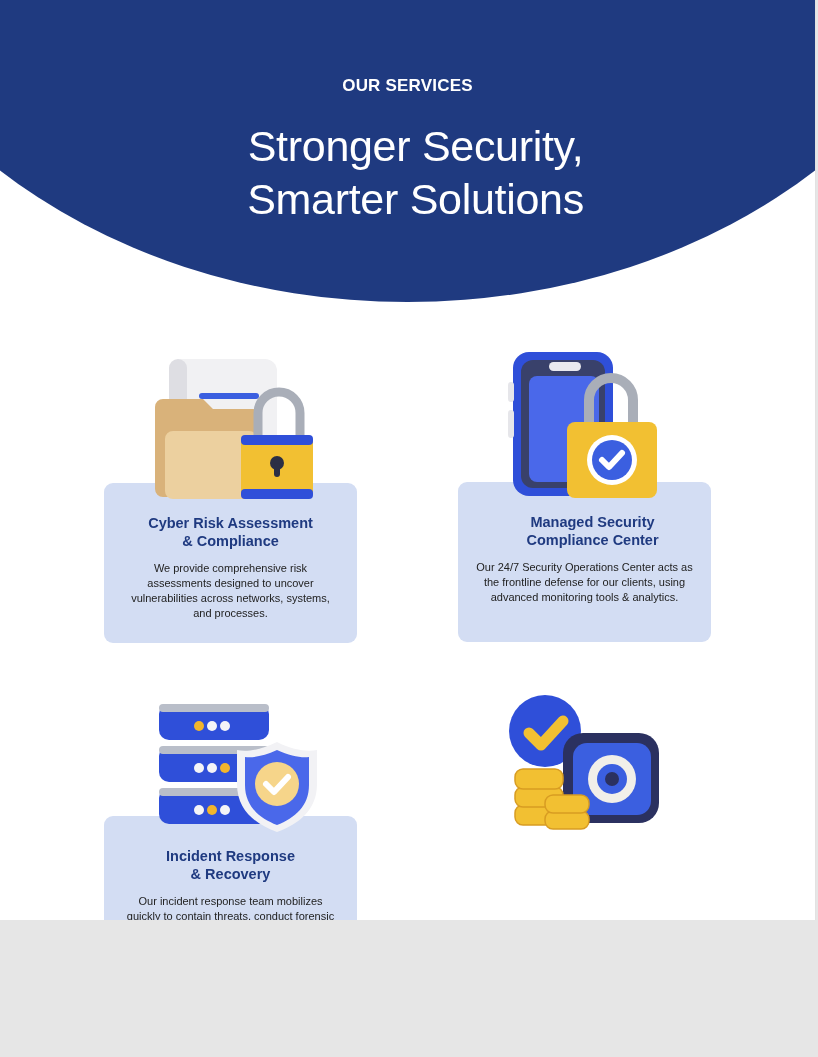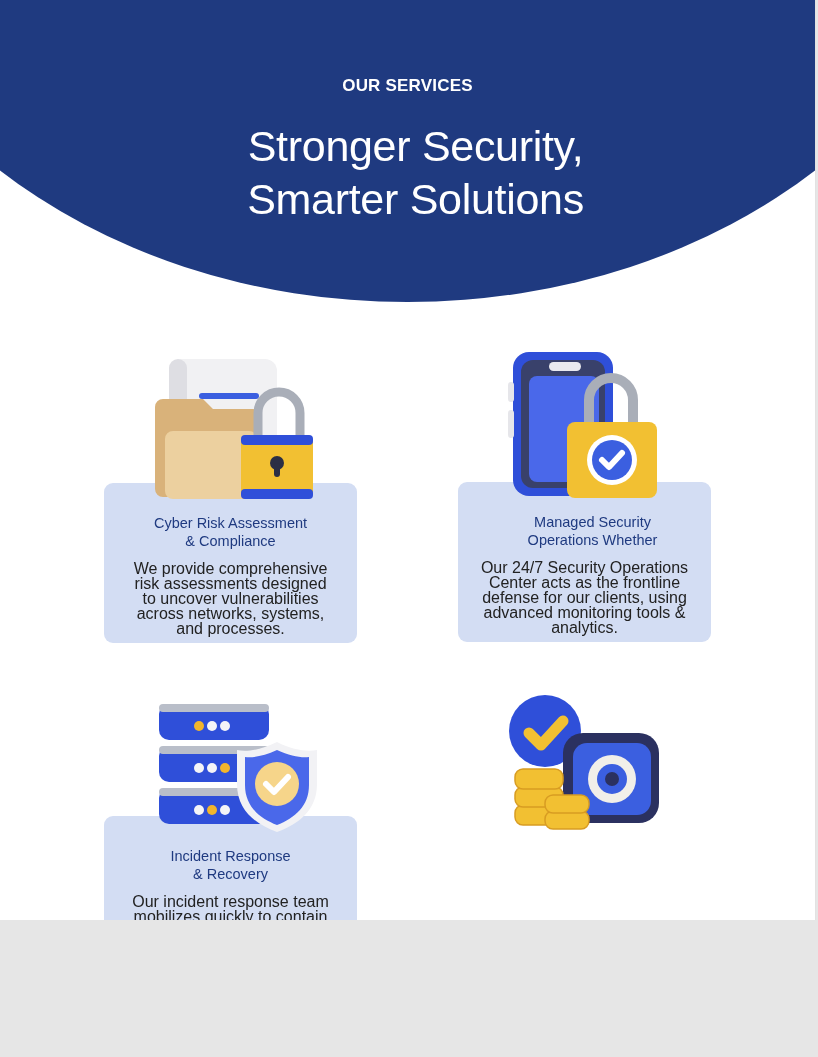--- a/index.html
+++ b/index.html
@@ -37,27 +37,27 @@
 
   .card {
     position: absolute;
     width: 253px; height: 160px;
     background: #d3ddf3;
     border-radius: 9px;
   }
   .card-title {
     position: absolute; left: 0; right: 0;
     text-align: center; color: #1f3a80;
-    font-weight: normal; font-size: 14.5px; line-height: 18px;
+    font-weight: bold; font-size: 14.5px; line-height: 18px;
   }
   .card-title span { display: block; }
   .card-desc {
     position: absolute; left: 14px; right: 14px;
     text-align: center; color: #222222;
-    font-size: 16px; line-height: 15px;
+    font-size: 11px; line-height: 15px;
   }
   .illus { position: absolute; }
 </style>
 </head>
 <body>
 
 <div class="page">
   <div class="hero-shape"></div>
 
   <div class="eyebrow">OUR SERVICES</div>
@@ -88,21 +88,21 @@
     <rect x="86" y="80" width="72" height="64" rx="6" fill="#f2c032"></rect>
     <rect x="86" y="80" width="72" height="10" rx="4" fill="#2f4fd9"></rect>
     <rect x="86" y="134" width="72" height="10" rx="4" fill="#2f4fd9"></rect>
     <circle cx="122" cy="108" r="7" fill="#2b2f45"></circle>
     <rect x="119" y="108" width="6" height="14" rx="3" fill="#2b2f45"></rect>
   </svg>
 
   <div class="card" style="left:458px; top:482px;">
     <div class="card-title" style="top:31px;margin-left:16px;">
       <span>Managed Security</span>
-      <span>Operations Whether</span>
+      <span>Compliance Center</span>
     </div>
     <div class="card-desc" style="top:78px;">Our 24/7 Security Operations Center acts as the frontline defense for our clients, using advanced monitoring tools &amp; analytics.</div>
   </div>
   <svg class="illus" style="left:505px; top:348px;" width="160" height="152" viewBox="0 0 160 152">
 
     <rect x="8" y="4" width="100" height="144" rx="16" fill="#2f4fd9"></rect>
     <rect x="16" y="12" width="84" height="128" rx="12" fill="#39416b"></rect>
     <rect x="24" y="28" width="70" height="106" rx="8" fill="#4a68ea"></rect>
     <rect x="44" y="14" width="32" height="9" rx="4.5" fill="#e9e9ef"></rect>
     <rect x="3" y="34" width="6" height="20" rx="3" fill="#e6e6ea"></rect>

